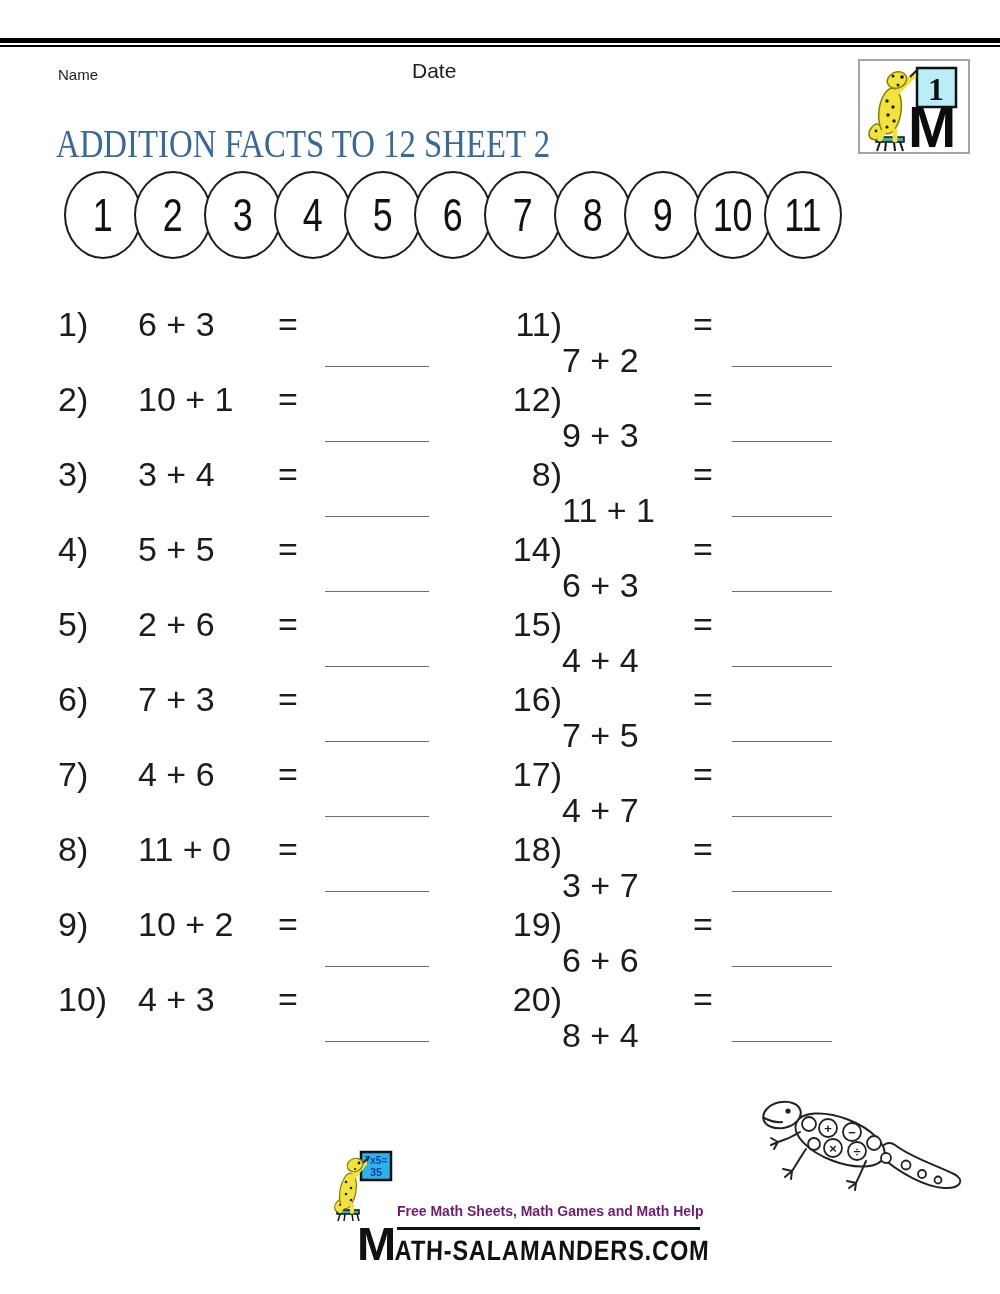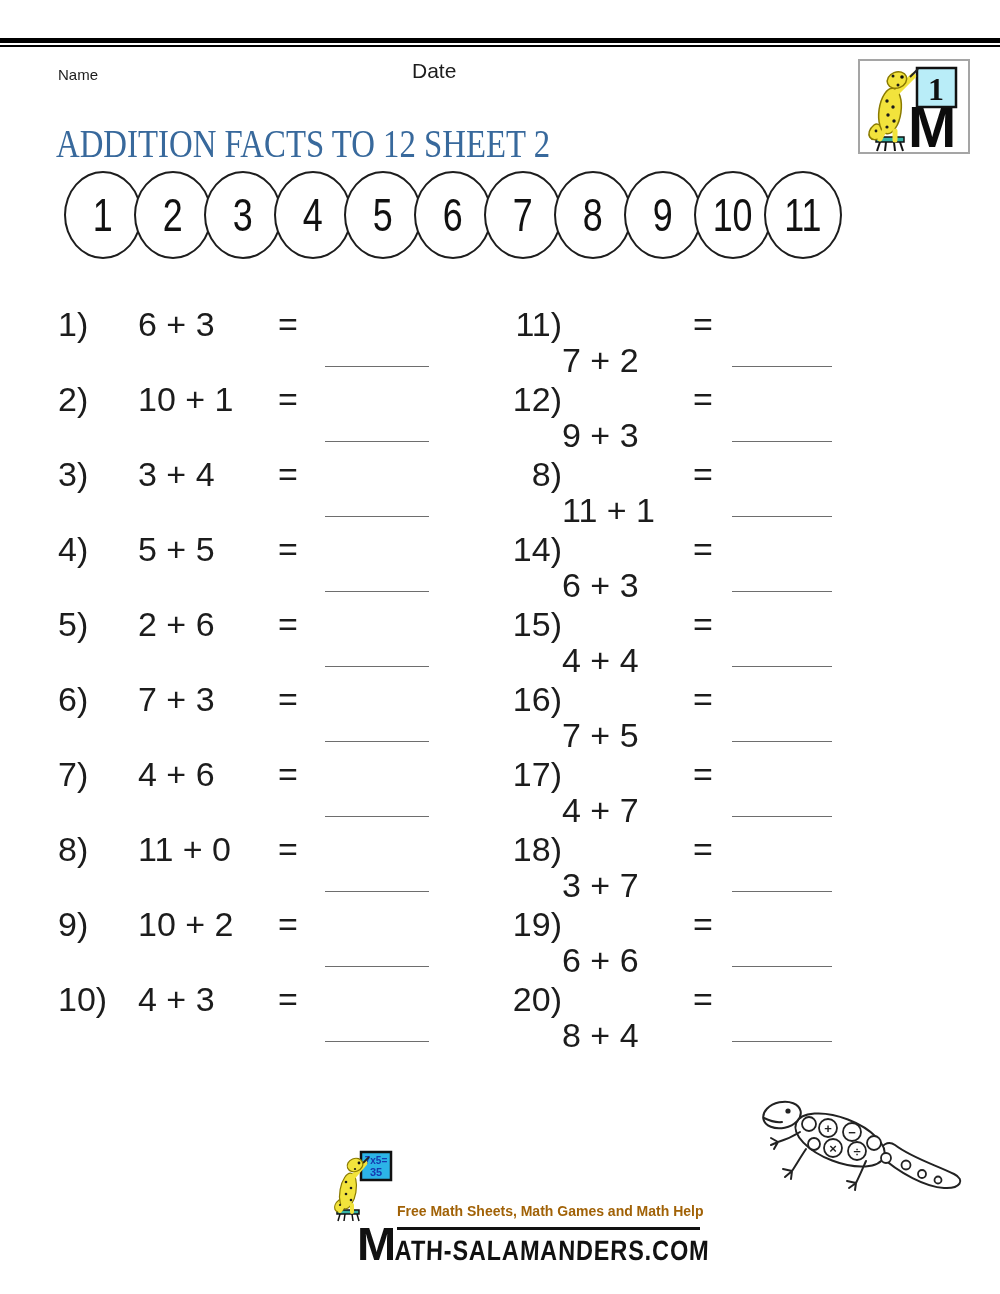--- a/index.html
+++ b/index.html
@@ -61,21 +61,21 @@
   .prob-right .peq   { margin-left:26px; }
   .ansline { position:absolute; top:64px; height:0; border-top:1.5px solid var(--line_gray,#6e6e6e); }
   .prob-left  .ansline { left:267px; width:104px; }
   .prob-right .ansline { left:232px; width:100px; }
 
   .bottom-salamander { position:absolute; left:748px; top:1088px; }
 
   .footer-logo { position:absolute; left:331px; top:1150px; }
   .footer-tagline {
     position:absolute; left:397px; top:1203px; width:303px;
-    font-size:14px; font-weight:bold; text-align:right; white-space:nowrap; color:#a16207;
+    font-size:14px; font-weight:bold; text-align:right; white-space:nowrap; color:#701a75;
   }
   .footer-rule { position:absolute; left:397px; top:1227px; width:303px; height:2.5px; background:#111; }
   .wordmark { position:absolute; left:357px; top:1219px; display:flex; align-items:baseline; color:#111; }
   .wordmark .wm-m {
     font-size:47px; font-weight:900; line-height:50px; letter-spacing:-2px;
   }
   .wordmark .wm-rest {
     font-size:28px; font-weight:bold; line-height:50px; letter-spacing:1px;
     transform:scaleX(0.84) skewX(-2deg); transform-origin:left bottom; white-space:nowrap;
   }

